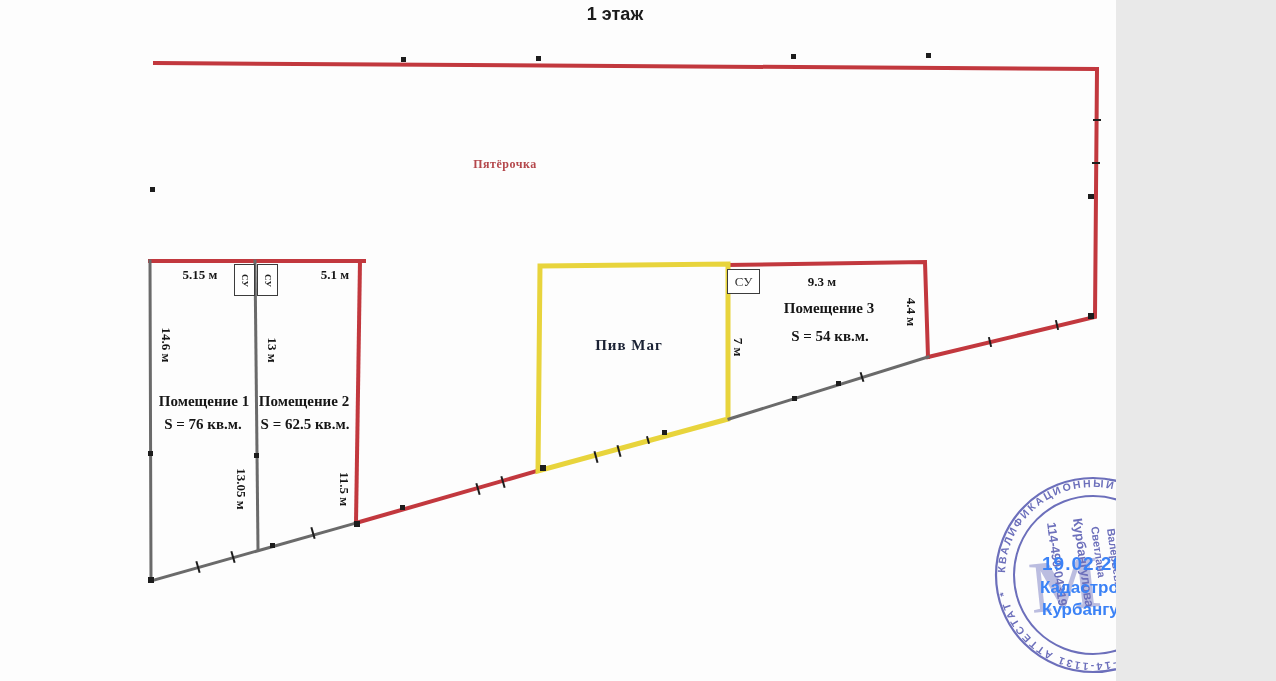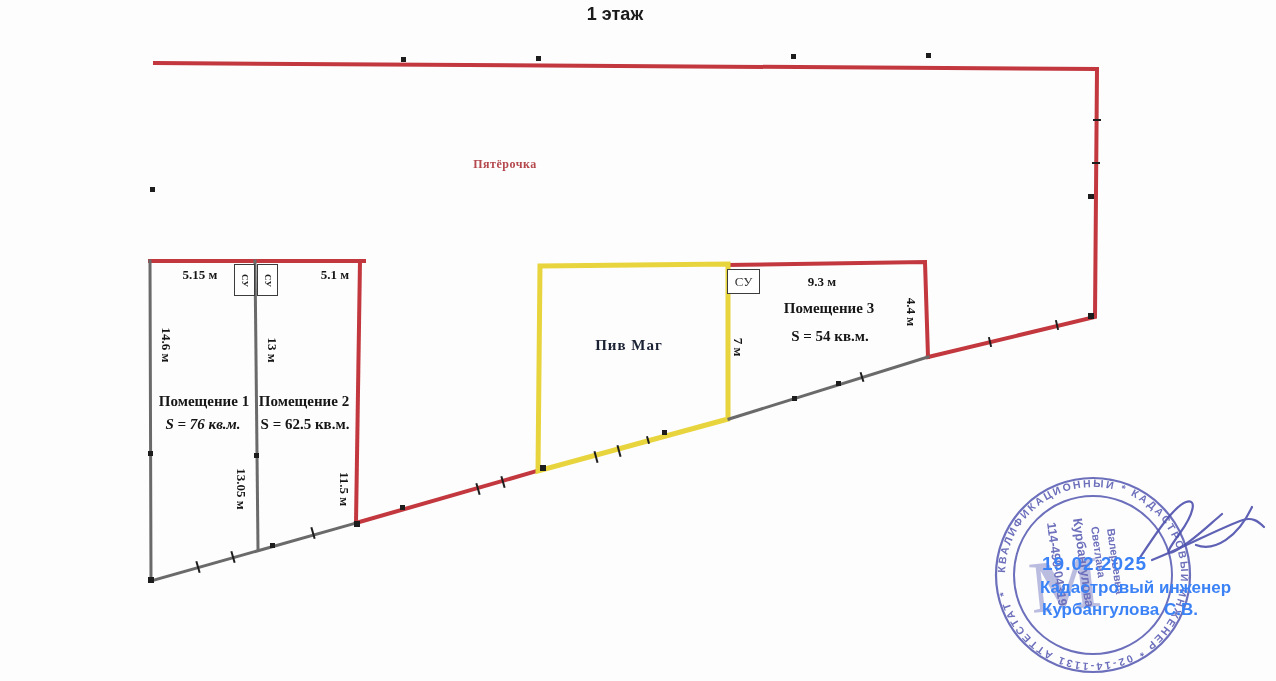--- a/index.html
+++ b/index.html
@@ -1,17 +1,17 @@
 <!DOCTYPE html>
 <html><head>
 <meta charset="utf-8">
 <style>
   html,body{margin:0;padding:0;background:#e9e9e9;}
   .screen{
-    position:relative;width:1276px;height:681px;background:#fdfdfd;
+    position:relative;width:1116px;height:681px;background:#fdfdfd;
     overflow:hidden;font-family:"Liberation Serif",serif;
   }
   svg{position:absolute;left:0;top:0;}
   .lbl{
     position:absolute;transform:translate(-50%,-50%);
     font-weight:bold;font-size:13px;color:#161616;white-space:nowrap;line-height:1;
   }
   .lbl.rot{transform:translate(-50%,-50%) rotate(90deg);}
   .lbl.room{font-size:15px;}
   .title{
@@ -109,21 +109,21 @@
   <div class="lbl" style="left:311px;top:274px;padding-left:48px;">5.1 м</div>
   <div class="lbl rot" style="left:166px;top:345px;">14.6 м</div>
   <div class="lbl rot" style="left:272px;top:350px;">13 м</div>
   <div class="lbl rot" style="left:241px;top:489px;">13.05 м</div>
   <div class="lbl rot" style="left:344px;top:489px;">11.5 м</div>
   <div class="lbl" style="left:822px;top:281px;">9.3 м</div>
   <div class="lbl rot" style="left:911px;top:312px;">4.4 м</div>
   <div class="lbl rot" style="left:738px;top:347px;">7 м</div>
 
   <div class="lbl room" style="left:204px;top:401px;">Помещение 1</div>
-  <div class="lbl room" style="left:203px;top:424px;font-style:italic;">S = 76 кв.м.</div>
+  <div class="lbl room" style="left:203px;top:424px;">S = 76 кв.м.</div>
   <div class="lbl room" style="left:304px;top:401px;">Помещение 2</div>
   <div class="lbl room" style="left:305px;top:424px;">S = 62.5 кв.м.</div>
   <div class="lbl room" style="left:829px;top:308px;">Помещение 3</div>
   <div class="lbl room" style="left:830px;top:336px;">S = 54 кв.м.</div>
 
   <div class="su-v" style="left:234px;top:264px;width:19px;height:30px;">
     <span>СУ</span>
   </div>
   <div class="su-v" style="left:257px;top:264px;width:19px;height:30px;">
     <span>СУ</span>

